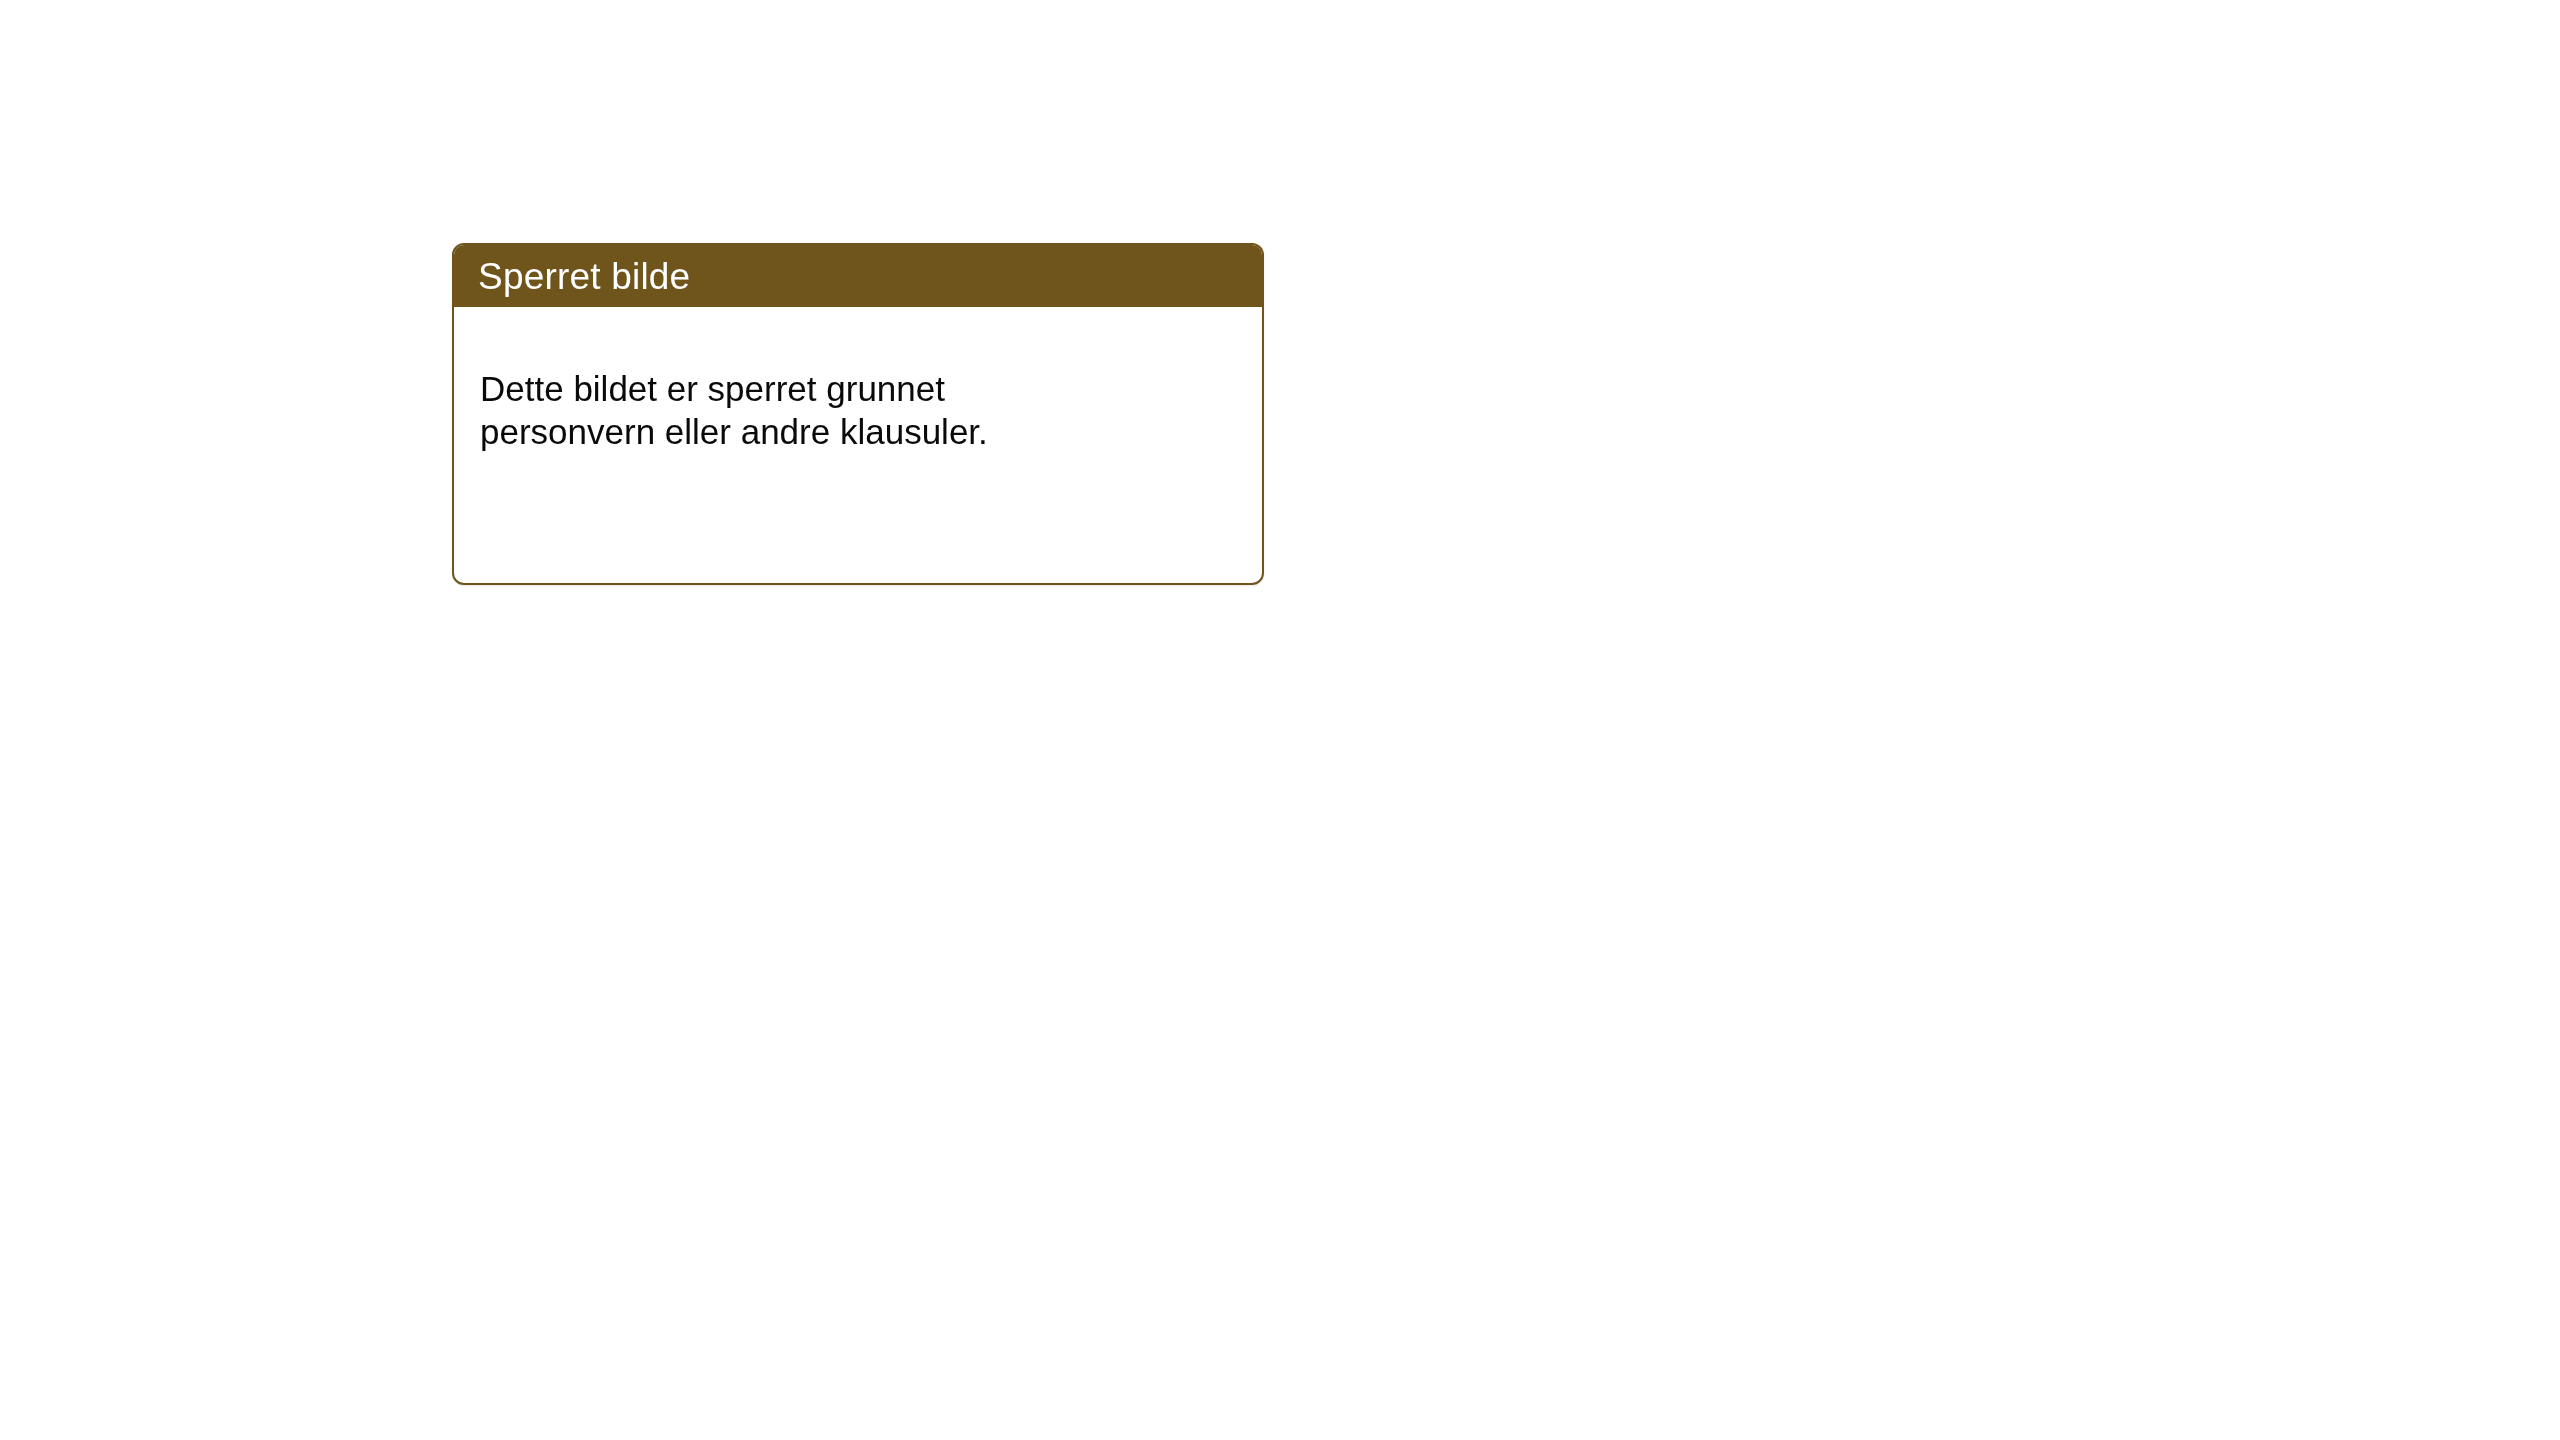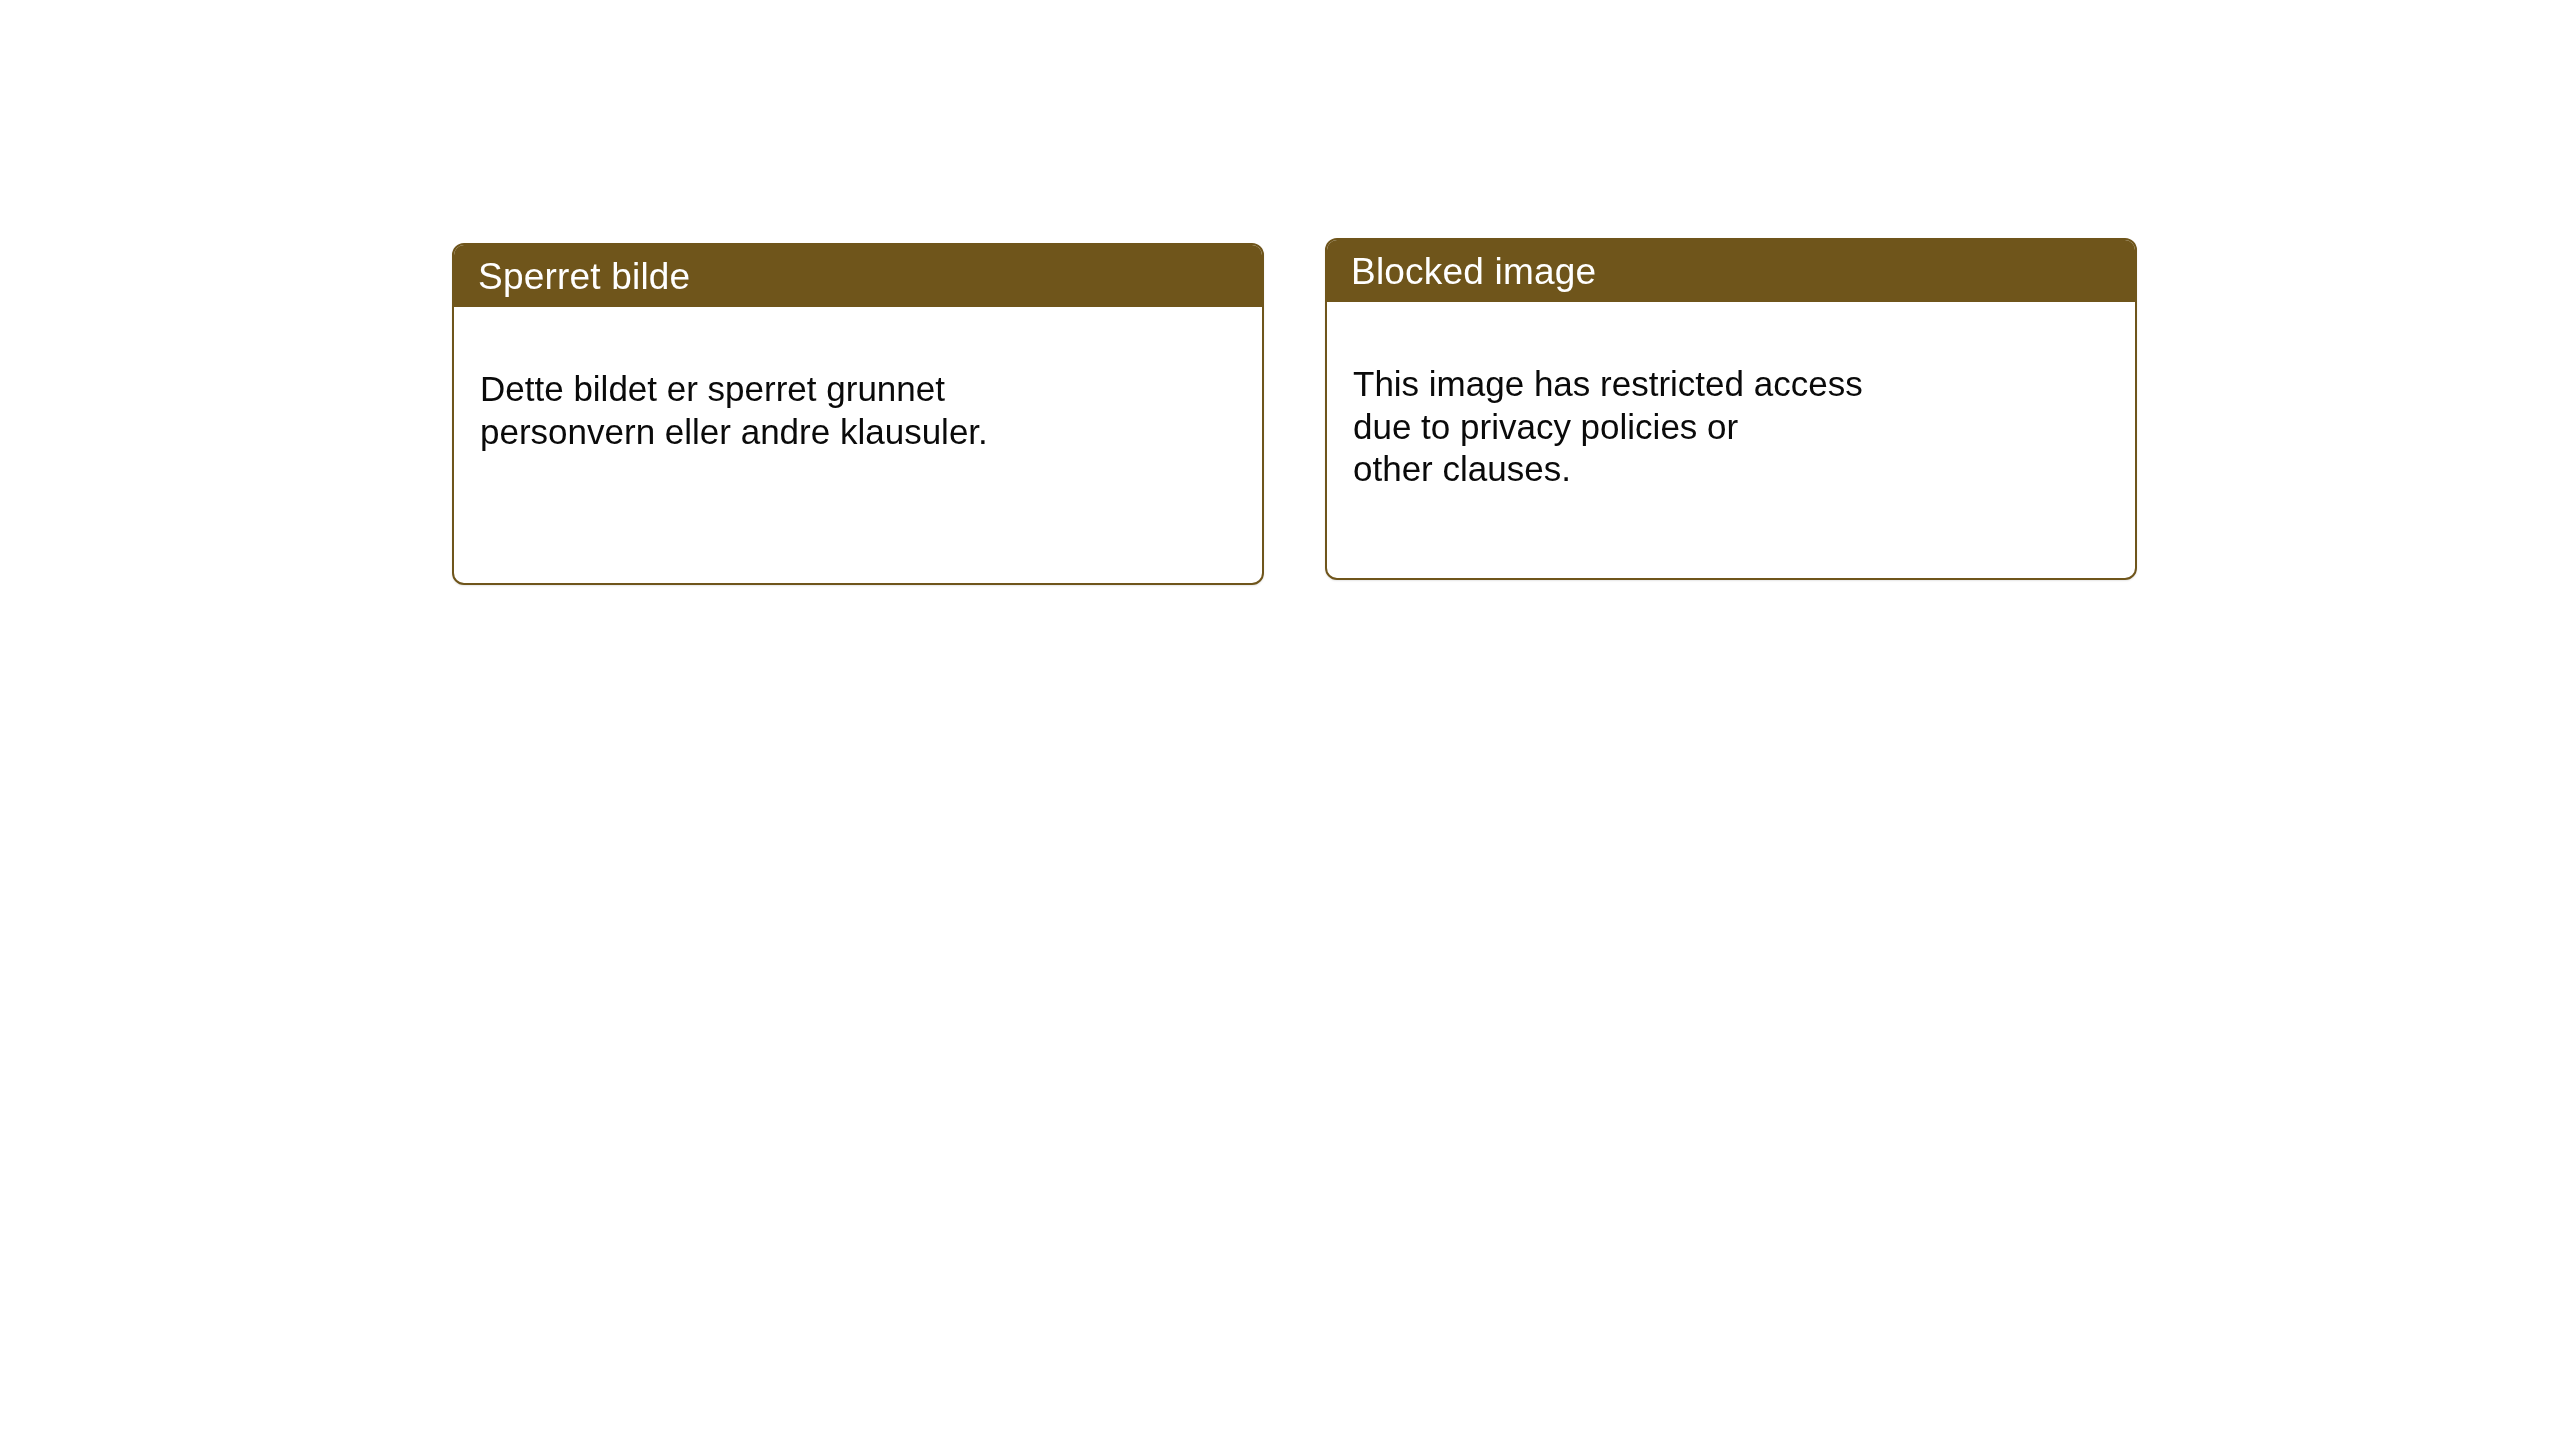--- a/index.html
+++ b/index.html
@@ -91,24 +91,14 @@
   <div class="notice-card card-no">
     <div class="card-header">
       <span class="card-header-title">Sperret bilde</span>
     </div>
     <div class="card-body">
       <p class="card-body-text">Dette bildet er sperret grunnet
 personvern eller andre klausuler.</p>
     </div>
   </div>
 
-  <div class="notice-card card-en">
-    <div class="card-header">
-      <span class="card-header-title">Blocked image</span>
-    </div>
-    <div class="card-body">
-      <p class="card-body-text">This image has restricted access
-due to privacy policies or
-other clauses.</p>
-    </div>
-  </div>
 
 </div>
 
 </body></html>

